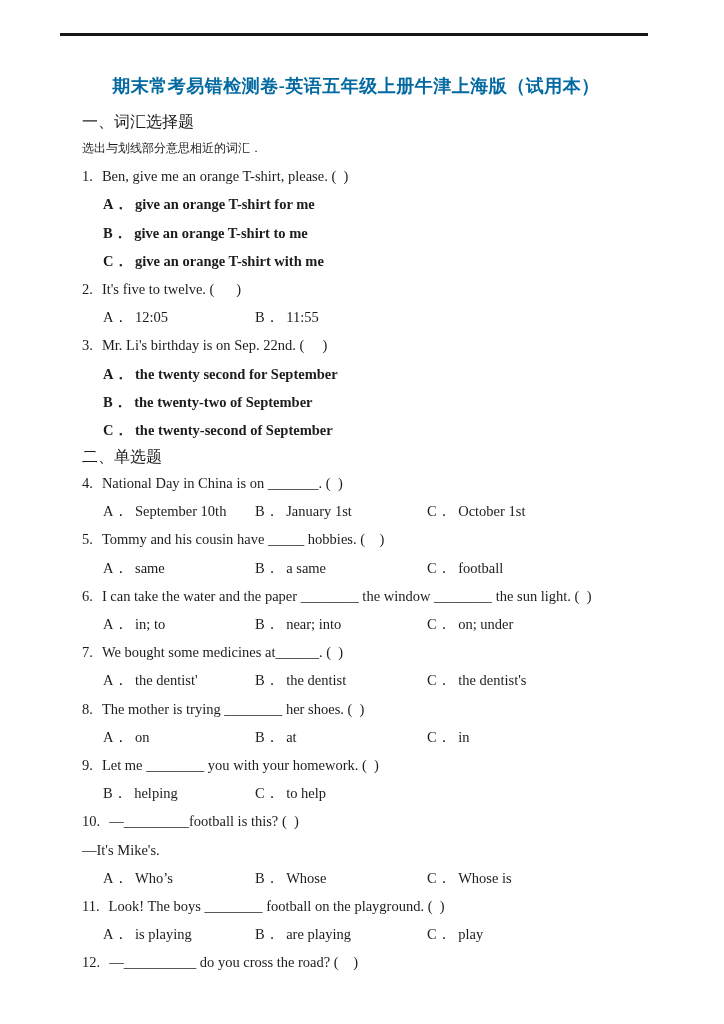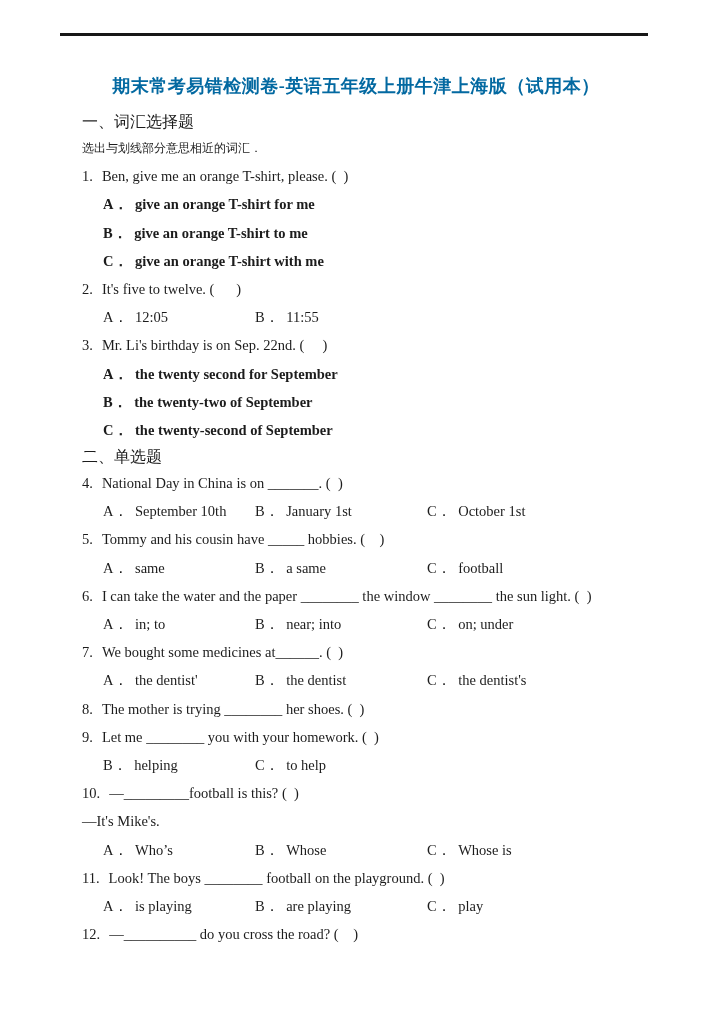--- a/index.html
+++ b/index.html
@@ -102,20 +102,21 @@
         <div class="question">
           <div class="line stem-line"><span class="qnum">6.</span><span>I can take the water and the paper ________ the window ________ the sun light. (  )</span></div>
           <div class="line opt-row"><span class="opt-cell"><span class="opt-label">A．</span><span class="opt-text">in; to</span></span><span class="opt-cell"><span class="opt-label">B．</span><span class="opt-text">near; into</span></span><span class="opt-cell"><span class="opt-label">C．</span><span class="opt-text">on; under</span></span></div>
         </div>
         <div class="question">
           <div class="line stem-line"><span class="qnum">7.</span><span>We bought some medicines at______. (  )</span></div>
           <div class="line opt-row"><span class="opt-cell"><span class="opt-label">A．</span><span class="opt-text">the dentist'</span></span><span class="opt-cell"><span class="opt-label">B．</span><span class="opt-text">the dentist</span></span><span class="opt-cell"><span class="opt-label">C．</span><span class="opt-text">the dentist's</span></span></div>
         </div>
         <div class="question">
           <div class="line stem-line"><span class="qnum">8.</span><span>The mother is trying ________ her shoes. (  )</span></div>
+          <div class="line opt-row"><span class="opt-cell"><span class="opt-label">A．</span><span class="opt-text">on</span></span><span class="opt-cell"><span class="opt-label">B．</span><span class="opt-text">at</span></span><span class="opt-cell"><span class="opt-label">C．</span><span class="opt-text">in</span></span></div>
         </div>
         <div class="question">
           <div class="line stem-line"><span class="qnum">9.</span><span>Let me ________ you with your homework. (  )</span></div>
           <div class="line opt-row"><span class="opt-cell"><span class="opt-label">B．</span><span class="opt-text">helping</span></span><span class="opt-cell"><span class="opt-label">C．</span><span class="opt-text">to help</span></span></div>
         </div>
         <div class="question">
           <div class="line stem-line"><span class="qnum">10.</span><span>—_________football is this? (  )</span></div>
           <div class="line followup">—It's Mike's.</div>
           <div class="line opt-row"><span class="opt-cell"><span class="opt-label">A．</span><span class="opt-text">Who’s</span></span><span class="opt-cell"><span class="opt-label">B．</span><span class="opt-text">Whose</span></span><span class="opt-cell"><span class="opt-label">C．</span><span class="opt-text">Whose is</span></span></div>
         </div>

